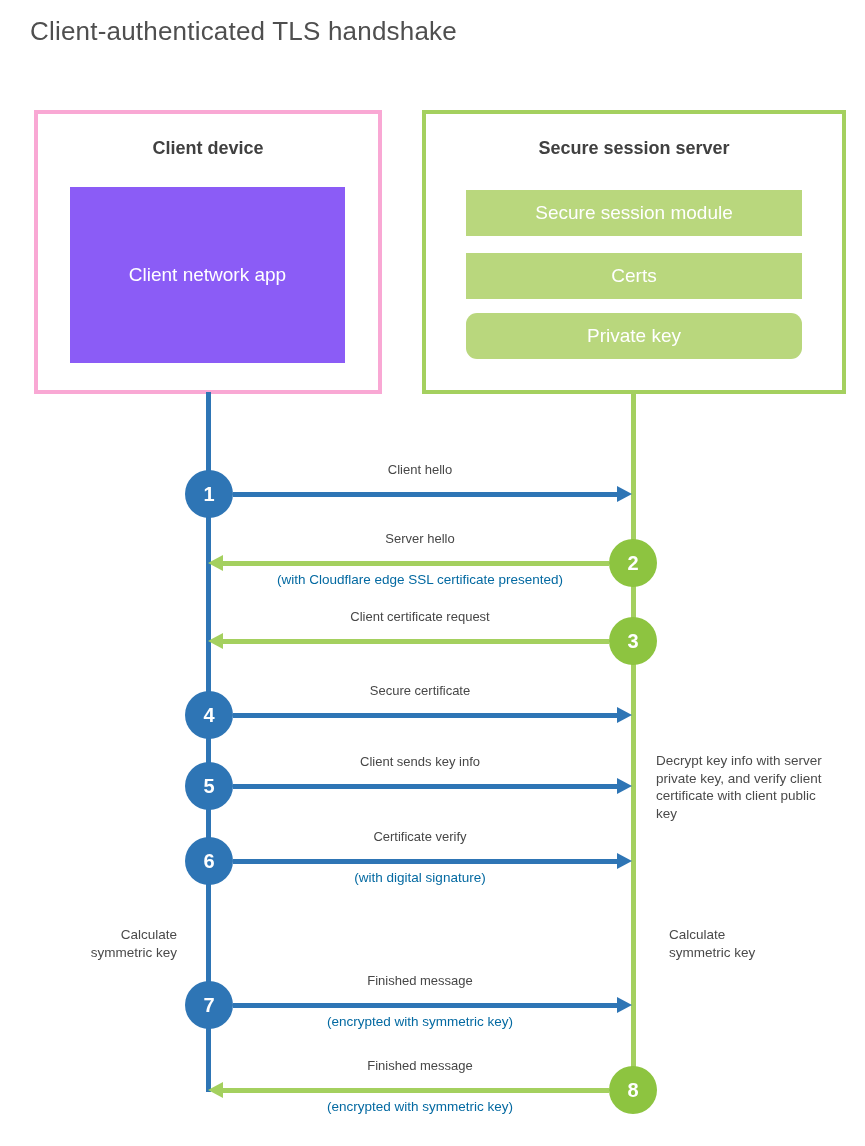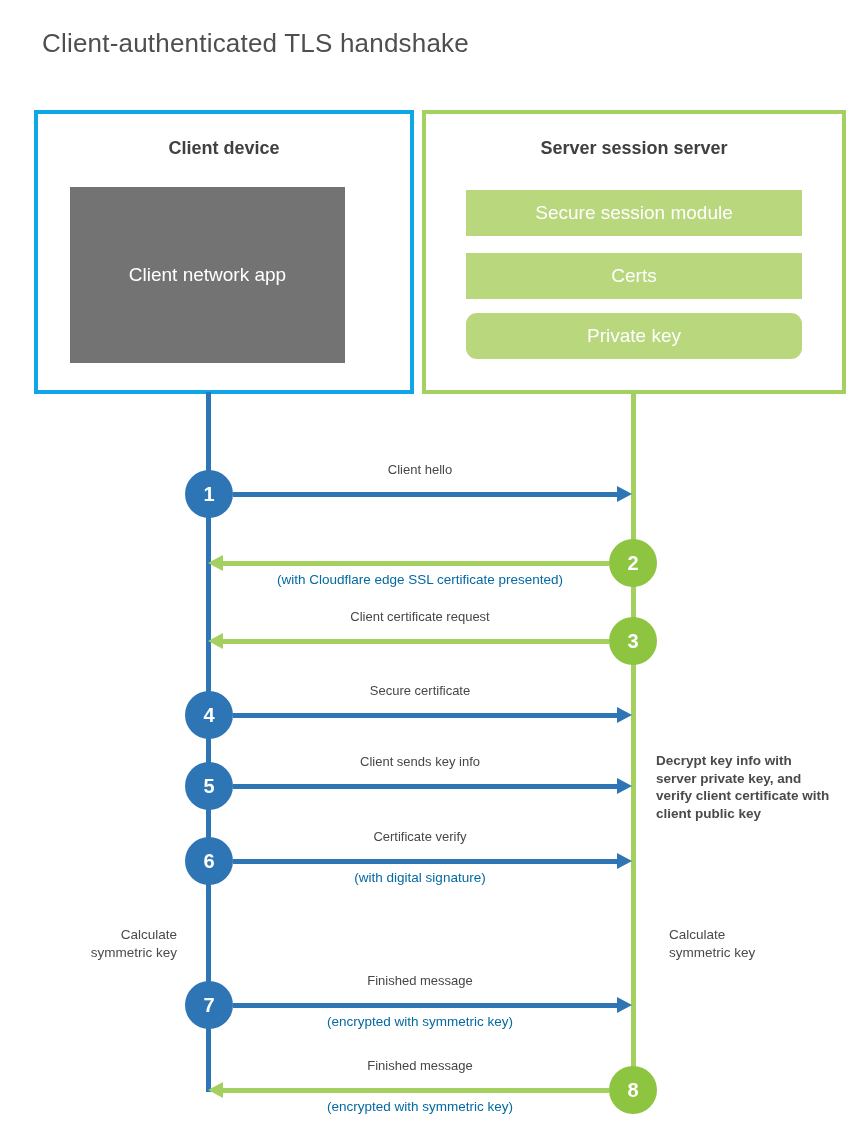--- a/index.html
+++ b/index.html
@@ -1,34 +1,34 @@
 <!DOCTYPE html>
 <html><head>
 <meta charset="utf-8">
 <style>
   html,body{margin:0;padding:0;background:#ffffff;}
   .canvas{
     position:relative;width:865px;height:1146px;background:#ffffff;
     font-family:"Liberation Sans","DejaVu Sans",sans-serif;overflow:hidden;
   }
   .page-title{
-    position:absolute;left:30px;top:16px;margin:12px;
+    position:absolute;left:30px;top:16px;margin:0;
     font-size:26px;font-weight:300;color:#4f4f4f;letter-spacing:0.2px;
   }
   
   .actor-box{position:absolute;box-sizing:border-box;background:#fff;}
-  .client-box{left:34px;top:110px;width:380px;height:284px;border:4px solid #0ea5e9;}
+  .client-box{left:34px;top:110px;width:348px;height:284px;border:4px solid #f9a8d4;}
   .server-box{left:422px;top:110px;width:424px;height:284px;border:4px solid #a4d05f;}
   .box-title{
     position:absolute;left:0;right:0;top:24px;text-align:center;
     font-size:18px;font-weight:700;color:#404040;
   }
   .app-rect{
     position:absolute;left:32px;top:73px;width:275px;height:176px;
-    background:#737373;display:flex;align-items:center;justify-content:center;
+    background:#8b5cf6;display:flex;align-items:center;justify-content:center;
   }
   .app-rect span{
     display:inline-block;width:160px;text-align:center;
     color:#ffffff;font-size:19px;line-height:26px;
   }
   .server-bar{
     position:absolute;left:40px;width:336px;height:46px;background:#b9d77d;
     color:#ffffff;font-size:19px;text-align:center;line-height:46px;
   }
   .bar-1{top:76px;} .bar-2{top:139px;} .bar-3{top:199px;border-radius:11px;}
@@ -62,52 +62,53 @@
   .msg-label{
     position:absolute;left:225px;width:390px;text-align:center;
     font-size:13px;color:#474747;
   }
   .msg-note{
     position:absolute;left:225px;width:390px;text-align:center;
     font-size:13.5px;color:#0369a1;
   }
   
   .side-note{position:absolute;font-size:13.5px;line-height:17.5px;color:#4a4a4a;}
-  .decrypt-note{left:656px;top:752px;width:178px;text-align:left;font-weight:bold;}
+  .decrypt-note{left:656px;top:752px;width:178px;text-align:left;}
   .calc-left{left:62px;top:926px;width:115px;text-align:right;}
   .calc-right{left:669px;top:926px;width:115px;text-align:left;}
 </style>
 </head>
 <body>
 
 <div class="canvas">
 
   <h1 class="page-title">Client-authenticated TLS handshake</h1>
 
   <div class="actor-box client-box">
     <div class="box-title">Client device</div>
     <div class="app-rect">
       <span>Client network app</span>
     </div>
   </div>
 
   <div class="actor-box server-box">
-    <div class="box-title">Server session server</div>
+    <div class="box-title">Secure session server</div>
     <div class="server-bar bar-1">Secure session module</div>
     <div class="server-bar bar-2">Certs</div>
     <div class="server-bar bar-3">Private key</div>
   </div>
 
   <div class="vline blue-line"></div>
   <div class="vline green-line"></div>
 
   <div class="msg-label" style="top:462px">Client hello</div>
   <div class="arrow blue right" style="top:492px"></div>
   <div class="circle blue" style="top:470px">1</div>
 
+  <div class="msg-label" style="top:531px">Server hello</div>
   <div class="arrow green left" style="top:561px"></div>
   <div class="msg-note" style="top:572px">(with Cloudflare edge SSL certificate presented)</div>
   <div class="circle green" style="top:539px">2</div>
 
   <div class="msg-label" style="top:609px">Client certificate request</div>
   <div class="arrow green left" style="top:639px"></div>
   <div class="circle green" style="top:617px">3</div>
 
   <div class="msg-label" style="top:683px">Secure certificate</div>
   <div class="arrow blue right" style="top:713px"></div>

